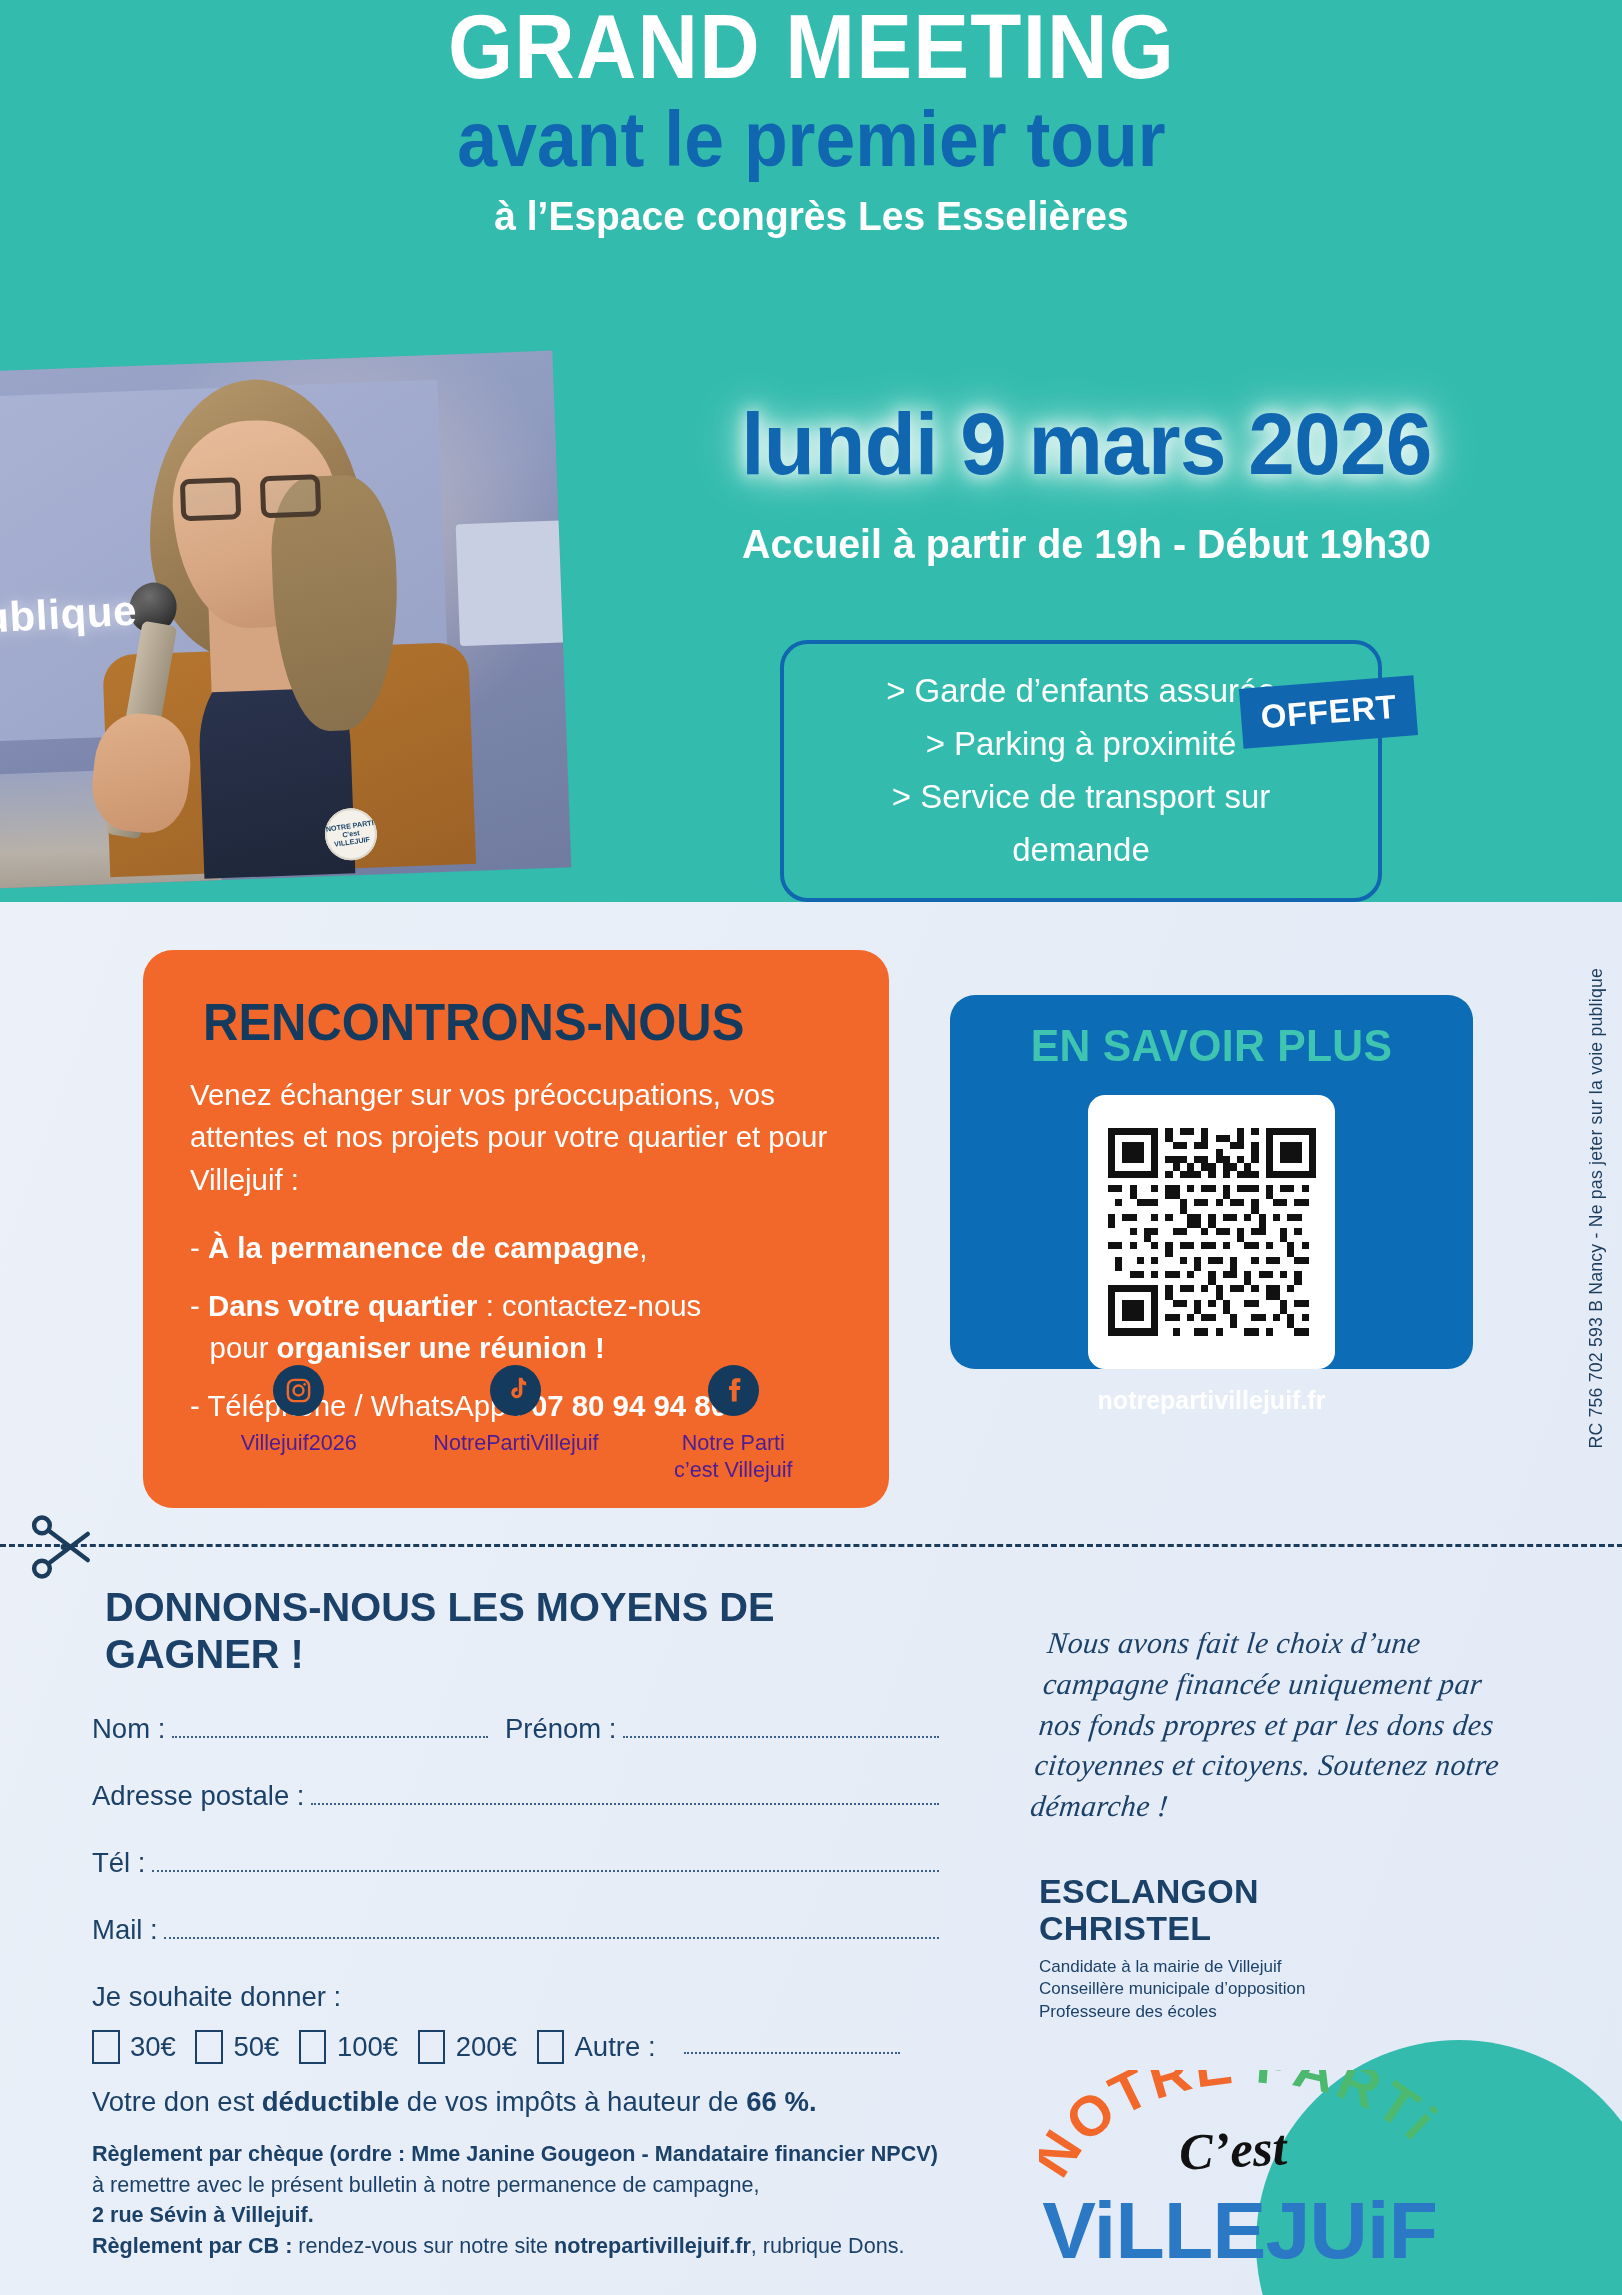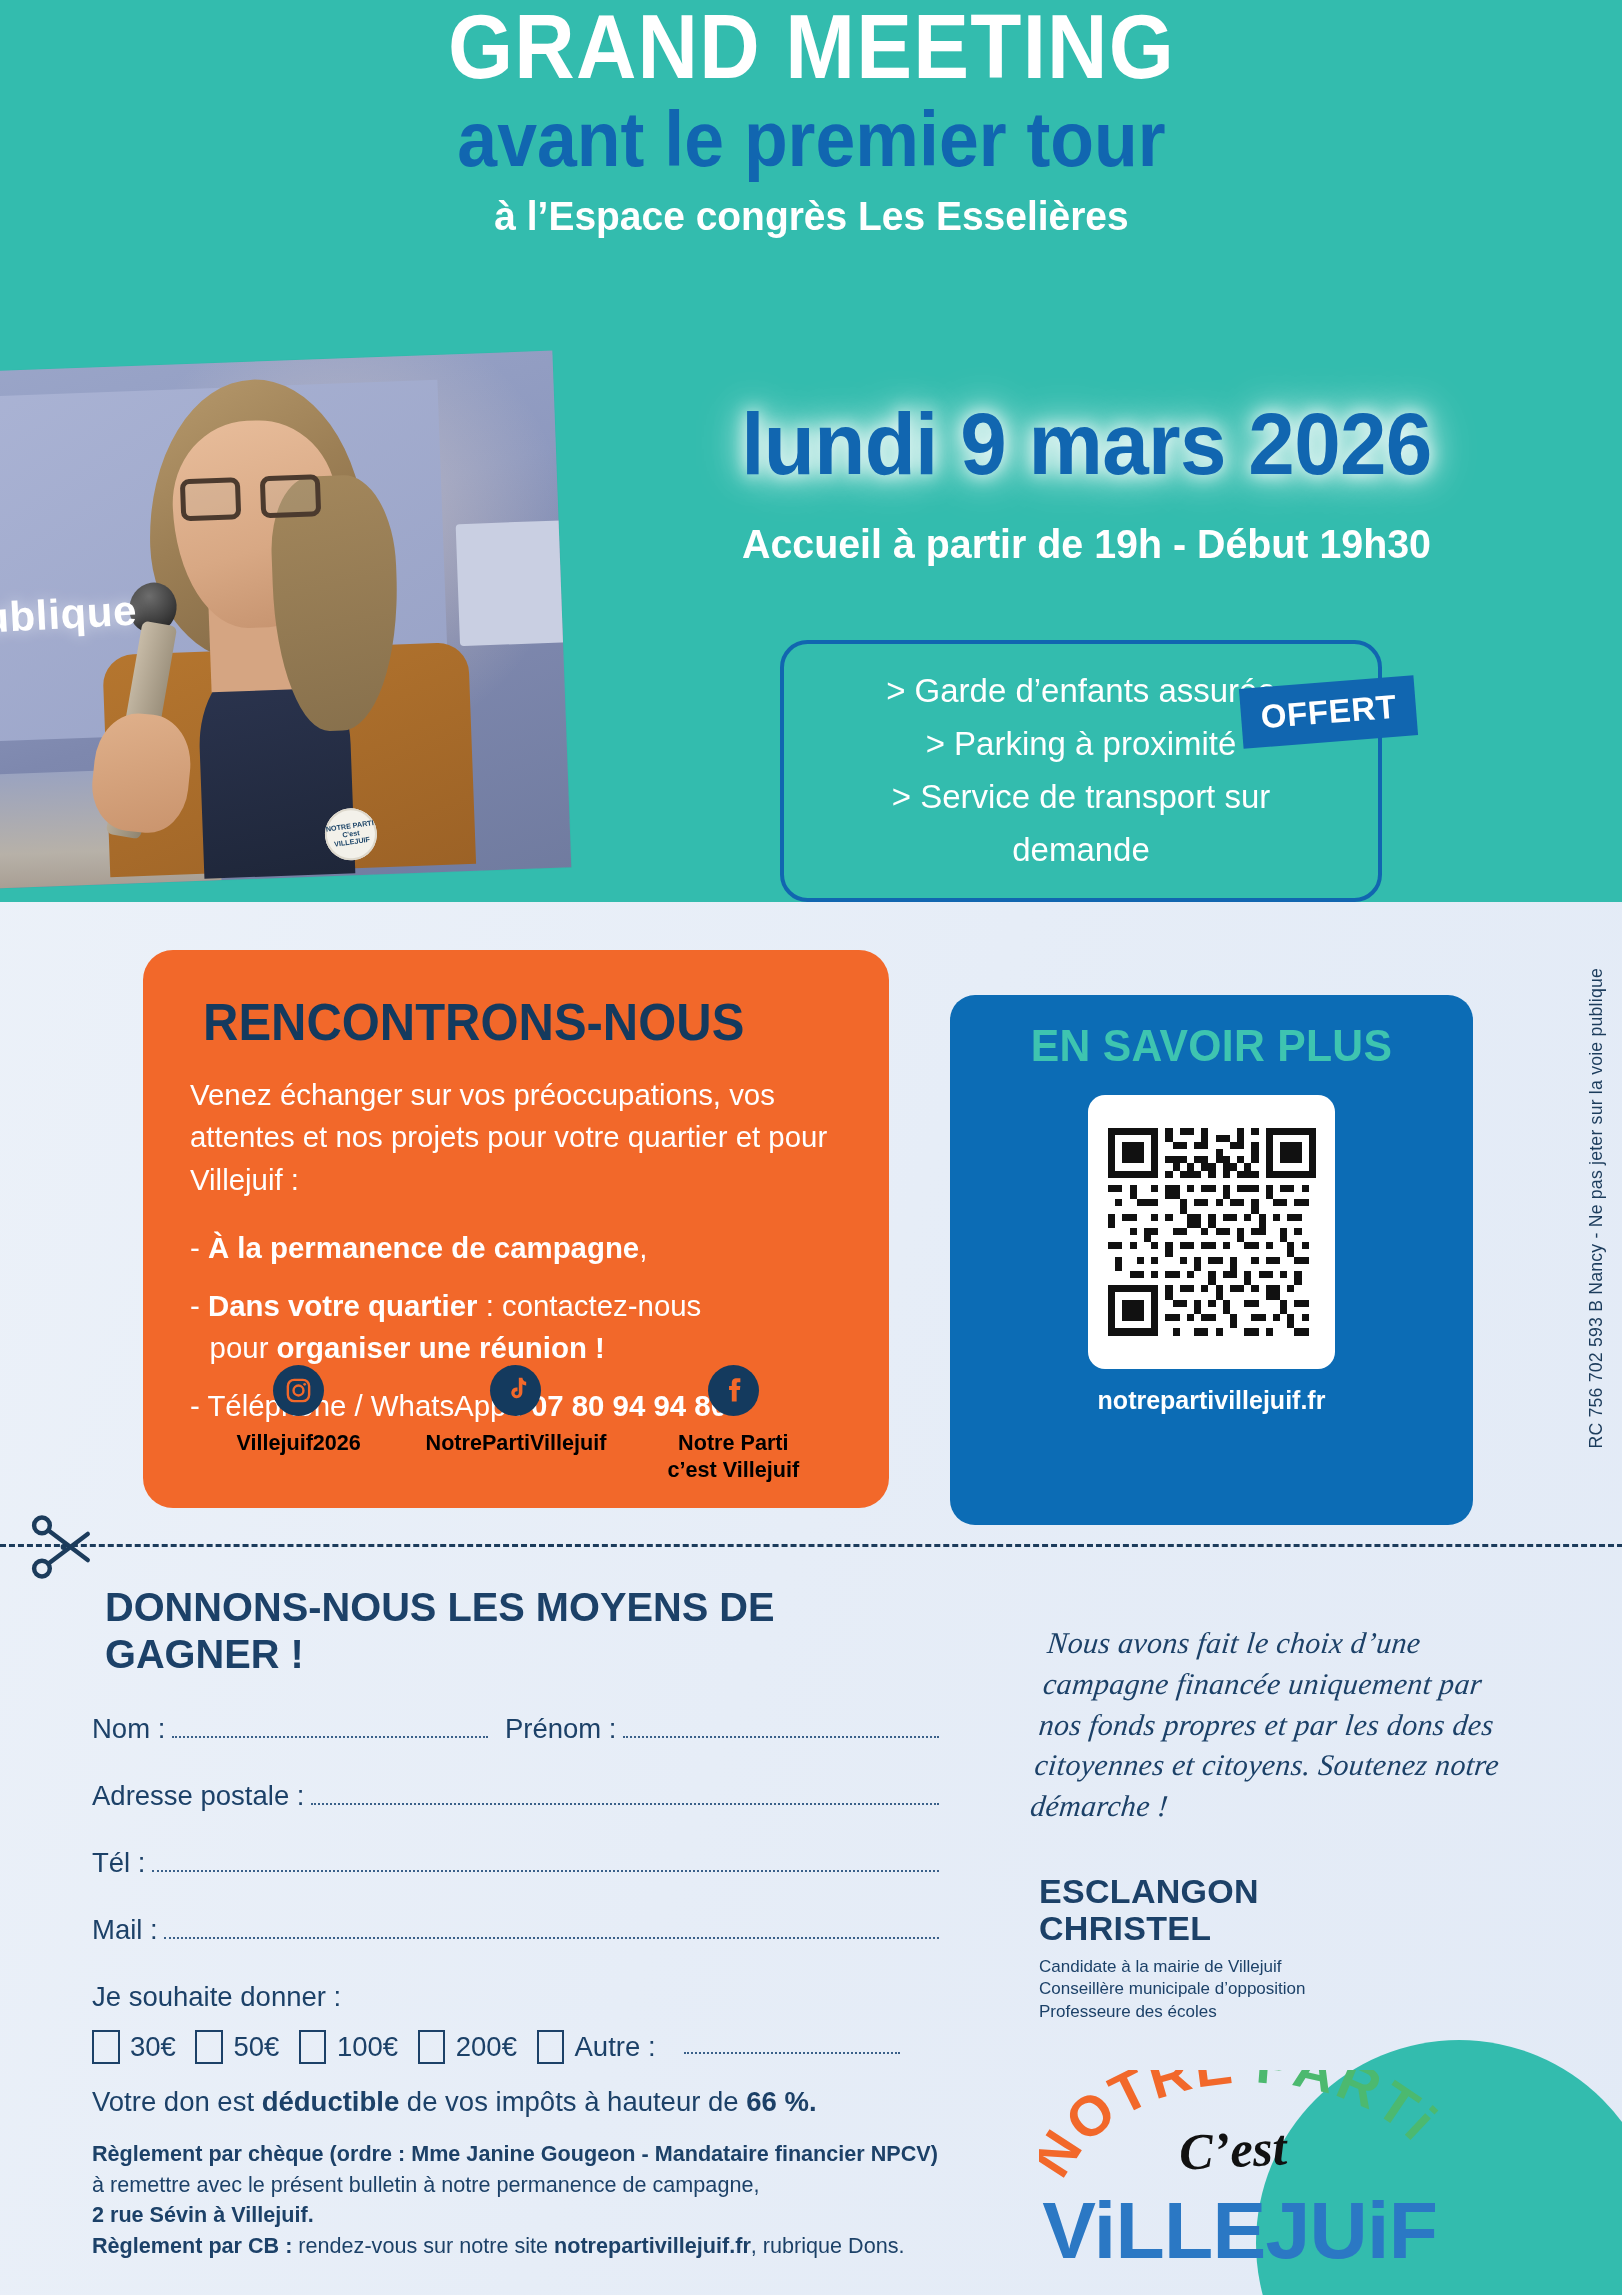--- a/index.html
+++ b/index.html
@@ -320,31 +320,31 @@
   .soc { text-align: center; width: 196px; }
   .soc-ic {
     width: 51px; height: 51px;
     border-radius: 50%;
     background: #143a5e;
     margin: 0 auto 13px;
     display: flex; align-items: center; justify-content: center;
   }
   .soc-label {
     font-family: "Liberation Sans Narrow", "Liberation Sans", sans-serif;
-    font-weight: 700;
+    font-weight: 400;
     font-size: 21.6px;
-    color: #000000;
+    color: #4c1d95;
     line-height: 1.26;
   }
 
   
   .blue-card {
     position: absolute;
     left: 950px; top: 995px;
-    width: 523px; height: 530px;
+    width: 523px; height: 374px;
     background: #0c6cb5;
     border-radius: 25px;
     padding: 26px 0 0;
     text-align: center;
     z-index: 3;
   }
   .bc-title {
     font-family: "Liberation Sans Narrow", "Liberation Sans", sans-serif;
     font-weight: 700;
     font-size: 44px;

